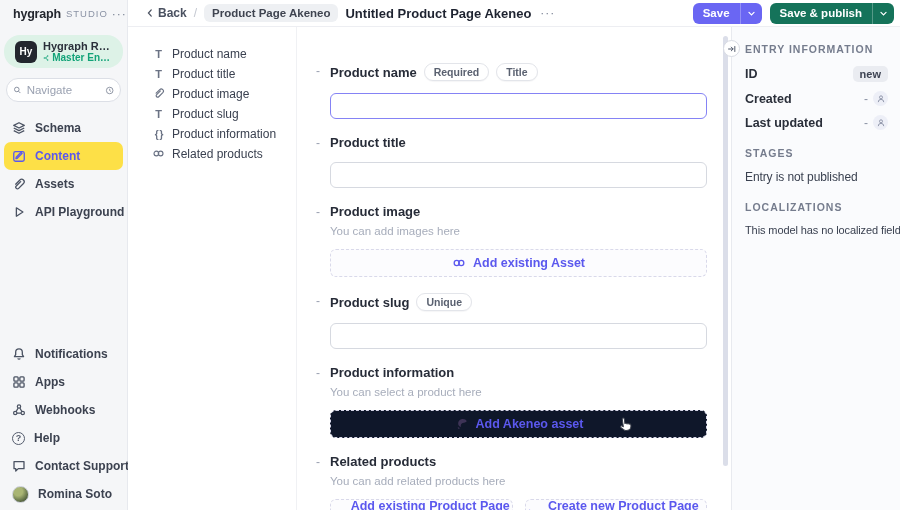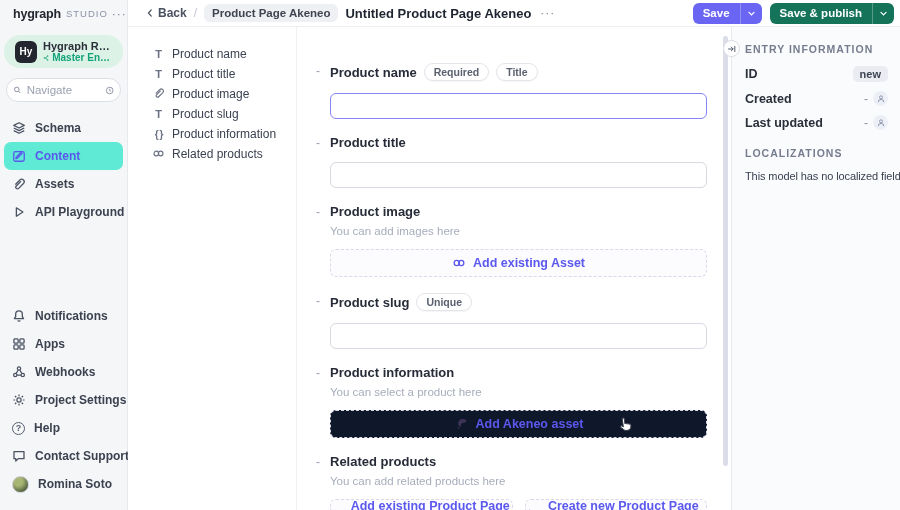--- a/index.html
+++ b/index.html
@@ -17,23 +17,23 @@
   .ws-avatar { width: 22px; height: 22px; min-width: 22px; background: #23262E; color: #fff; border-radius: 6px; font-size: 10px; font-weight: 700; display: flex; align-items: center; justify-content: center; }
   .ws-meta { min-width: 0; }
   .ws-name { font-size: 11px; font-weight: 700; color: #2A2F3A; white-space: nowrap; overflow: hidden; text-overflow: ellipsis; }
   .ws-env { font-size: 10px; font-weight: 600; color: #12A378; white-space: nowrap; overflow: hidden; text-overflow: ellipsis; display: flex; align-items: center; gap: 3px; }
   .searchbox { margin: 10px 6px 0 6px; height: 24px; background: #fff; border: 1px solid #DCDFE6; border-radius: 12px; display: flex; align-items: center; padding: 0 6px; gap: 5px; }
   .searchbox input { border: 0; outline: 0; width: 100%; min-width: 0; font-size: 11.5px; font-family: "Liberation Sans", sans-serif; color: #3A4150; background: transparent; }
   .searchbox input::placeholder { color: #9AA1B1; }
   .nav { margin-top: 12px; display: flex; flex-direction: column; }
   .nav-item { height: 28px; margin: 0 4px; padding: 0 8px; display: flex; align-items: center; gap: 9px; border-radius: 7px; color: #3C4250; font-size: 12px; font-weight: 600; cursor: pointer; white-space: nowrap; }
   .nav-item svg { flex: 0 0 auto; }
-  .nav-item.active { background: #5eead4; color: #5B58EE; }
+  .nav-item.active { background: #fde047; color: #5B58EE; }
   .nav-item.active svg { stroke: #5B58EE; }
-  .bottom-group { margin-top: auto; padding-bottom: 12px; display: flex; flex-direction: column; }
+  .bottom-group { margin-top: auto; padding-bottom: 2px; display: flex; flex-direction: column; }
   .qcircle { width: 13px; height: 13px; border: 1.3px solid #555D6E; border-radius: 50%; font-size: 9px; font-weight: 700; color: #555D6E; display: flex; align-items: center; justify-content: center; }
   .user-avatar { width: 17px; height: 17px; border-radius: 50%; background: radial-gradient(circle at 35% 30%, #A9B574 0 30%, #5C6B45 70%, #33402B); border: 1px solid #C9CDD6; }
 
   
   .main-col { flex: 1; display: flex; flex-direction: column; min-width: 0; }
   .topbar { height: 18px; min-height: 27px; border-bottom: 1px solid #EDEEF2; background: #fff; display: flex; align-items: center; padding: 0 6px 0 17px; gap: 7px; }
   .back { display: flex; align-items: center; gap: 3px; color: #4A5160; font-weight: 600; font-size: 12px; cursor: pointer; }
   .crumb-sep { color: #C3C7D0; font-size: 12px; }
   .model-pill { background: #EEF0F3; border-radius: 6px; padding: 3px 8px; font-size: 11.5px; font-weight: 600; color: #3F4450; cursor: pointer; white-space: nowrap; }
   .page-title { font-size: 13px; font-weight: 700; color: #1E2330; white-space: nowrap; }
@@ -175,27 +175,20 @@
       <div class="nav-item">
         <svg width="14" height="14" viewBox="0 0 16 16" fill="none" stroke="#4B5363" stroke-width="1.4">
             <circle cx="8" cy="4" r="1.9"></circle>
             <circle cx="3.7" cy="11.5" r="1.9"></circle>
             <circle cx="12.3" cy="11.5" r="1.9"></circle>
             <path d="M7 5.8 4.7 9.7M9 5.8l2.3 3.9M5.7 11.5h4.6"></path>
           </svg>
         <span>Webhooks</span>
       </div>
       <div class="nav-item">
-        <svg width="14" height="14" viewBox="0 0 16 16" fill="none" stroke="#4B5363" stroke-width="1.4">
-            <circle cx="8" cy="8" r="2.4"></circle>
-            <path d="M8 1.6v2M8 12.4v2M1.6 8h2M12.4 8h2M3.4 3.4l1.5 1.5M11.1 11.1l1.5 1.5M12.6 3.4l-1.5 1.5M4.9 11.1l-1.5 1.5"></path>
-          </svg>
-        <span>Project Settings</span>
-      </div>
-      <div class="nav-item">
         <span class="qcircle">?</span>
         <span>Help</span>
       </div>
       <div class="nav-item">
         <svg width="14" height="14" viewBox="0 0 16 16" fill="none" stroke="#4B5363" stroke-width="1.5" stroke-linejoin="round">
             <path d="M2.3 3h11.4v8H7.2l-2.9 2.7V11H2.3Z"></path>
           </svg>
         <span>Contact Support</span>
       </div>
       <div class="nav-item">
@@ -390,20 +383,24 @@
             <span>-</span>
             <span class="person-chip">
               <svg width="10" height="10" viewBox="0 0 16 16" fill="none" stroke="#8D93A8" stroke-width="1.5">
                   <circle cx="8" cy="5.3" r="2.4"></circle>
                   <path d="M3.6 13a4.4 4.4 0 0 1 8.8 0"></path>
                 </svg>
             </span>
           </span>
         </div>
 
+        <div class="panel-section">
+          <div class="panel-heading">STAGES</div>
+          <div class="panel-text" style="font-size:12px;">Entry is not published</div>
+        </div>
 
         <div class="panel-section">
           <div class="panel-heading">LOCALIZATIONS</div>
           <div class="panel-text">This model has no localized fields</div>
         </div>
       </aside>
 
     </div>
   </div>
 </div>

